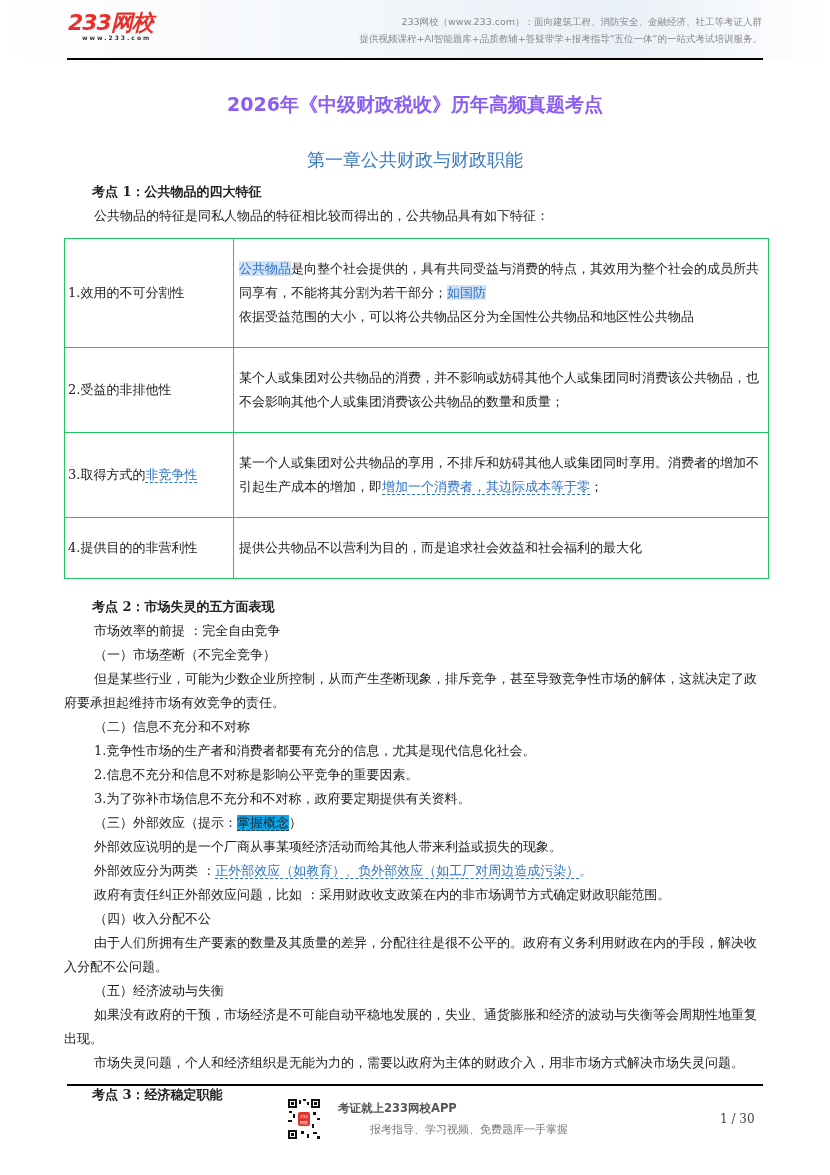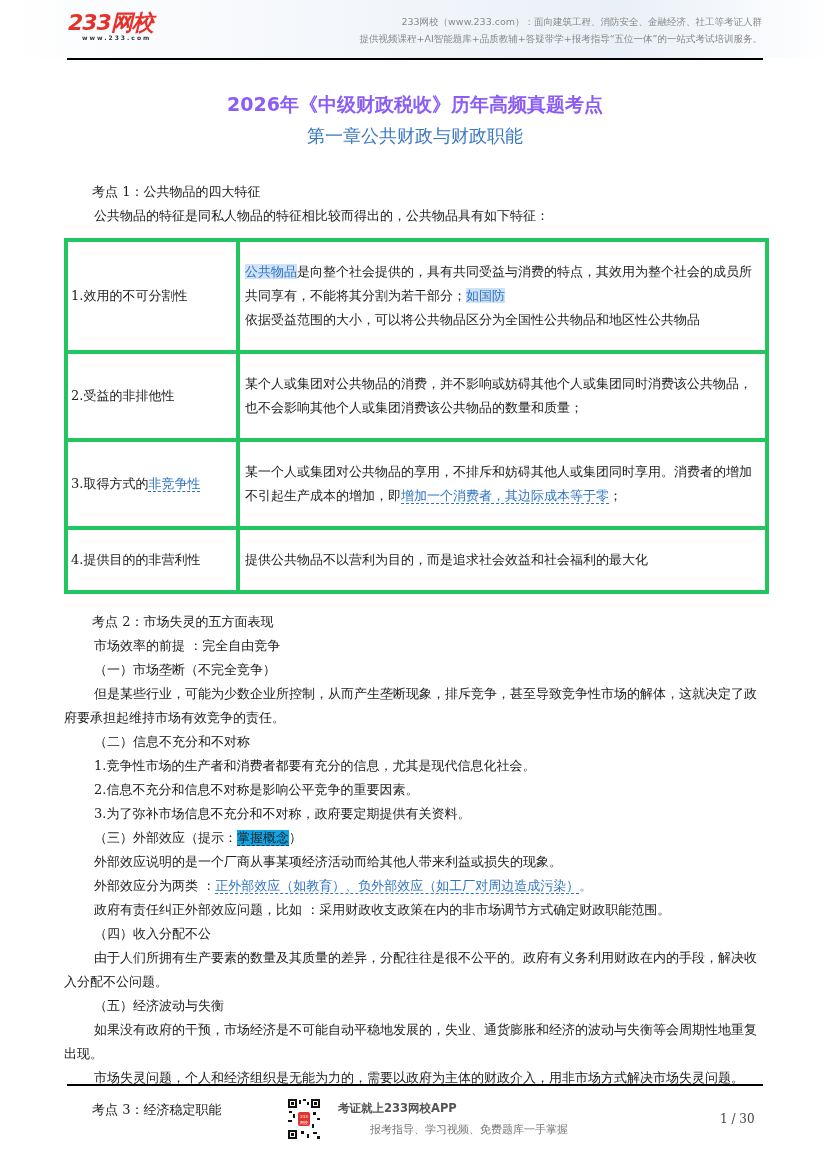--- a/index.html
+++ b/index.html
@@ -24,30 +24,30 @@
     position: absolute; right: 68px; top: 13px; text-align: right;
     font-family: "DejaVu Sans", sans-serif; font-size: 9.5px; color: #888; line-height: 17px;
   }
   .header-rule { position: absolute; left: 67px; top: 58px; width: 696px; height: 2px; background: #000; }
 
   .title {
     position: absolute; left: 0; width: 830px; top: 92px; text-align: center;
     font-family: "DejaVu Sans", sans-serif; font-weight: bold; font-size: 19px; color: #8b5cf6;
   }
   .subtitle {
-    position: absolute; left: 0; width: 830px; top: 124px; text-align: center;
+    position: absolute; left: 0; width: 830px; top: 148px; text-align: center;
     font-size: 18px; color: #3a78c2;
   }
   .content { position: absolute; left: 64px; top: 180px; width: 705px; font-size: 13px; line-height: 24px; }
-  .point-title { font-weight: normal; padding-left: 28px; font-family: "DejaVu Serif", serif; }
+  .point-title { font-weight: bold; padding-left: 28px; font-family: "DejaVu Serif", serif; }
   .para { padding-left: 30px; }
   .indent { text-indent: 30px; }
 
   table.feat { border-collapse: collapse; width: 705px; margin-top: 10px; font-size: 13px; }
-  table.feat td { border: 4px solid #22c55e; vertical-align: middle; padding: 18px 5px; line-height: 24px; }
+  table.feat td { border: 1px solid #22c55e; vertical-align: middle; padding: 18px 5px; line-height: 24px; }
   table.feat td.label { width: 160px; padding-left: 3px; }
   .hl-blue { background: #cfe2f7; color: #2f73c0; }
   .blue { color: #2f73c0; }
   .blue-dash { color: #2f73c0; border-bottom: 1px dashed #2f73c0; }
   .hl-yellow { background: #0ea5e9; border-bottom: 1px dashed #333; }
 
   .footer-rule { position: absolute; left: 67px; top: 1084px; width: 696px; height: 2px; background: #000; }
   .footer-qr { position: absolute; left: 287px; top: 1098px; width: 34px; height: 42px; }
   .footer-text1 {
     position: absolute; left: 338px; top: 1101px; font-family: "DejaVu Sans", sans-serif;

